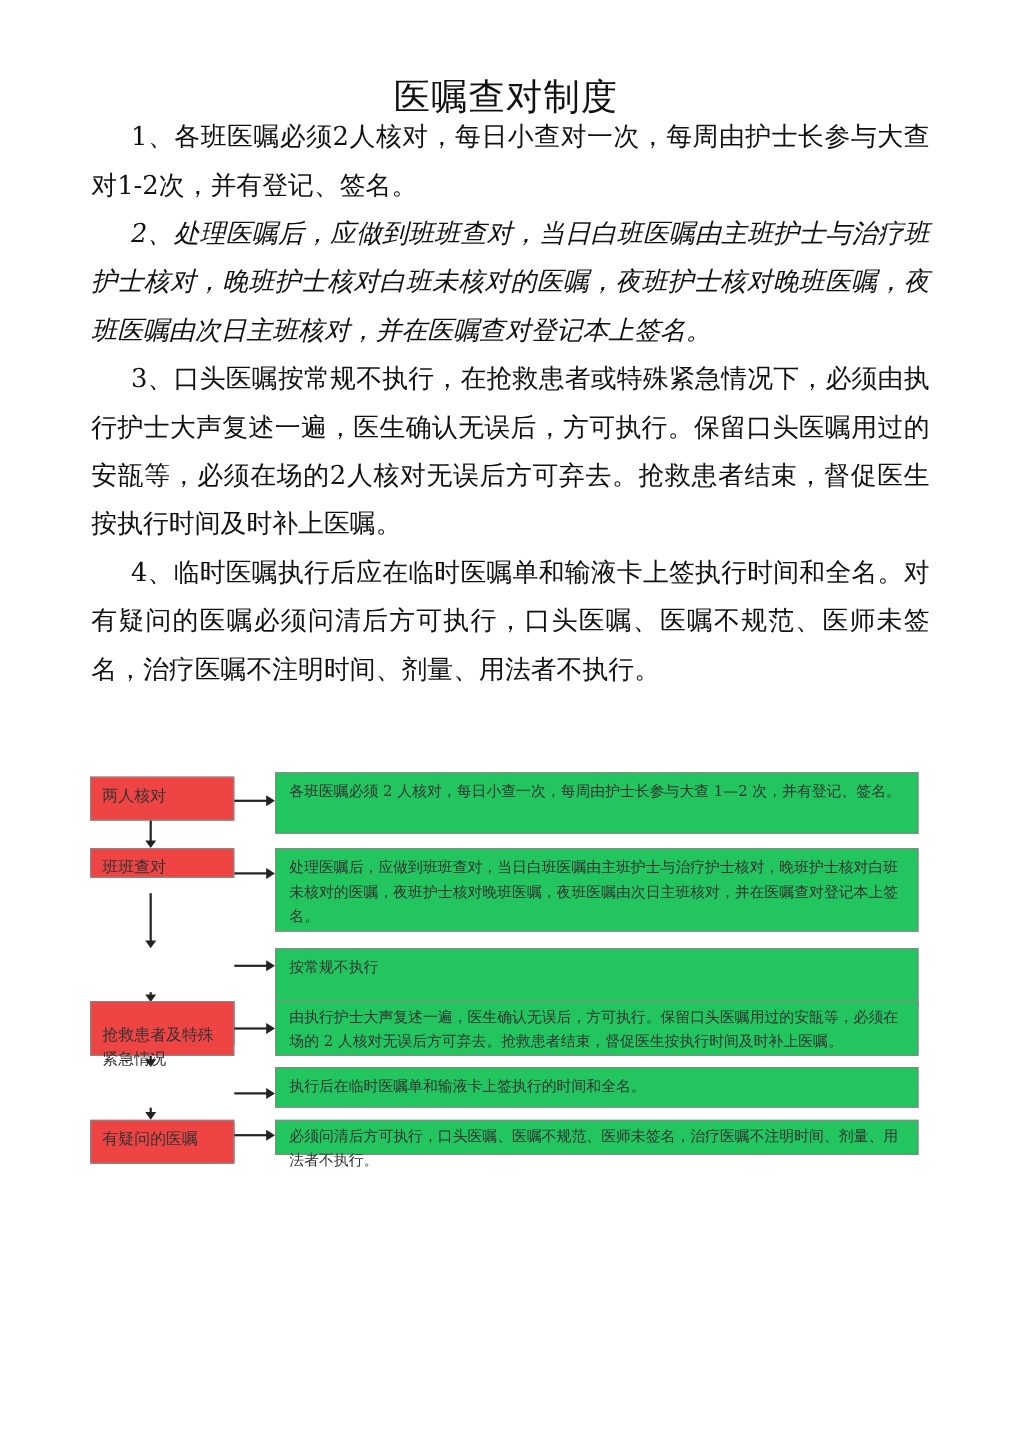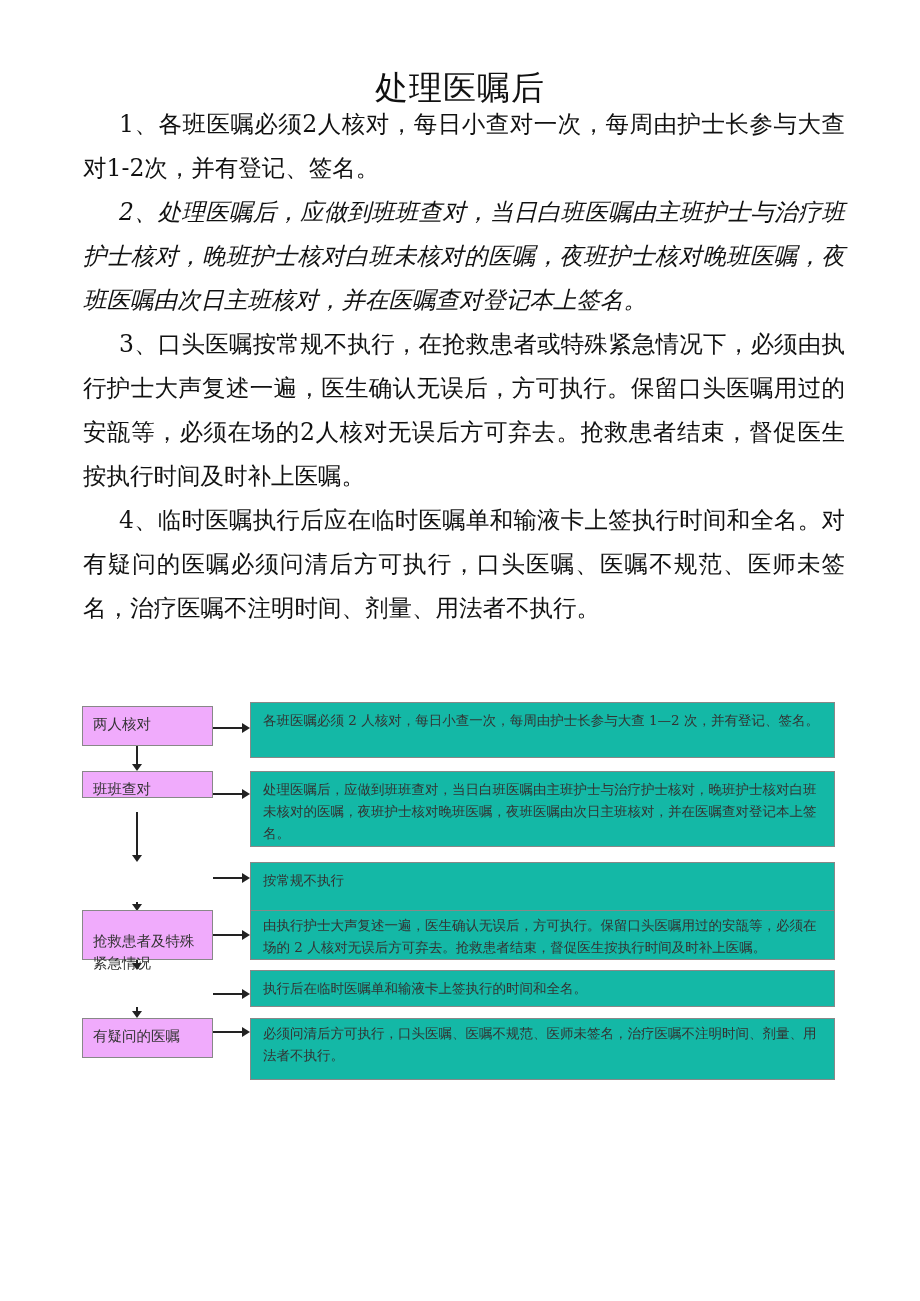--- a/index.html
+++ b/index.html
@@ -4,35 +4,35 @@
 <style>
   html, body { margin: 0; padding: 0; background: #ffffff; }
   body { width: 920px; height: 1301px; position: relative; overflow: hidden;
          font-family: "DejaVu Serif", "Liberation Serif", serif; color: #111; }
   .title { position: absolute; left: 0; width: 920px; top: 66px; text-align: center;
            font-size: 33px; letter-spacing: 1px; font-family: "DejaVu Sans", sans-serif; font-weight: normal; }
   .para { position: absolute; left: 83px; width: 762px; font-size: 23.5px; line-height: 44px;
           text-indent: 36px; text-align: justify; font-family: "DejaVu Serif", serif; }
   .fc-label { position: absolute; left: 110px; top: 717px; font-size: 11px; font-family: "DejaVu Serif", serif; color: #4d7c0f; }
   .lbox { position: absolute; left: 82px; width: 131px; border: 1px solid #888; box-sizing: border-box;
-          font-size: 14.5px; line-height: 22px; padding: 6px 0 0 10px; color: #333; background: #f0abfc; }
+          font-size: 14.5px; line-height: 22px; padding: 6px 0 0 10px; color: #333; background: #ef4444; }
   .lbox.bold { border: 2px solid #444; }
   .rbox { position: absolute; left: 250px; width: 585px; border: 1px solid #888; box-sizing: border-box;
-          font-size: 13.5px; line-height: 22px; padding: 6px 10px 0 12px; color: #333; background: #14b8a6; }
+          font-size: 13.5px; line-height: 22px; padding: 6px 10px 0 12px; color: #333; background: #22c55e; }
   .harrow { position: absolute; left: 213px; height: 2px; width: 30px; background: #222; }
   .harrow::after { content: ""; position: absolute; right: -7px; top: -4px; border-left: 8px solid #222;
                    border-top: 5px solid transparent; border-bottom: 5px solid transparent; }
   .varrow { position: absolute; left: 136px; width: 2px; background: #222; }
   .varrow::after { content: ""; position: absolute; bottom: -6px; left: -4px; border-top: 7px solid #222;
                    border-left: 5px solid transparent; border-right: 5px solid transparent; }
 </style>
 </head>
 <body>
 
-<div class="title">处理医嘱后</div>
+<div class="title">医嘱查对制度</div>
 
 <p class="para" style="top:102px;margin:0;">1、各班医嘱必须2人核对，每日小查对一次，每周由护士长参与大查对1-2次，并有登记、签名。</p>
 <p class="para" style="top:190px;margin:0;font-style:italic;">2、处理医嘱后，应做到班班查对，当日白班医嘱由主班护士与治疗班护士核对，晚班护士核对白班未核对的医嘱，夜班护士核对晚班医嘱，夜班医嘱由次日主班核对，并在医嘱查对登记本上签名。</p>
 <p class="para" style="top:322px;margin:0;">3、口头医嘱按常规不执行，在抢救患者或特殊紧急情况下，必须由执行护士大声复述一遍，医生确认无误后，方可执行。保留口头医嘱用过的安瓿等，必须在场的2人核对无误后方可弃去。抢救患者结束，督促医生按执行时间及时补上医嘱。</p>
 <p class="para" style="top:498px;margin:0;">4、临时医嘱执行后应在临时医嘱单和输液卡上签执行时间和全名。对有疑问的医嘱必须问清后方可执行，口头医嘱、医嘱不规范、医师未签名，治疗医嘱不注明时间、剂量、用法者不执行。</p>
 
 <div>
   <div class="fc-label">附流程图:</div>
 
   <div class="lbox" style="top:706px;height:40px;">两人核对</div>
@@ -55,14 +55,14 @@
   <div class="rbox" style="top:910px;height:50px;padding-top:3px;">由执行护士大声复述一遍，医生确认无误后，方可执行。保留口头医嘱用过的安瓿等，必须在场的 2 人核对无误后方可弃去。抢救患者结束，督促医生按执行时间及时补上医嘱。</div>
   <div class="varrow" style="top:960px;height:4px;"></div>
 
   <div class="lbox" style="top:1020px;height:37px;">临时医嘱</div>
   <div class="harrow" style="top:993px;"></div>
   <div class="rbox" style="top:970px;height:37px;">执行后在临时医嘱单和输液卡上签执行的时间和全名。</div>
   <div class="varrow" style="top:1007px;height:5px;"></div>
 
   <div class="lbox" style="top:1018px;height:40px;">有疑问的医嘱</div>
   <div class="harrow" style="top:1031px;"></div>
-  <div class="rbox" style="top:1018px;height:62px;padding-top:3px;">必须问清后方可执行，口头医嘱、医嘱不规范、医师未签名，治疗医嘱不注明时间、剂量、用法者不执行。</div>
+  <div class="rbox" style="top:1018px;height:32px;padding-top:3px;">必须问清后方可执行，口头医嘱、医嘱不规范、医师未签名，治疗医嘱不注明时间、剂量、用法者不执行。</div>
 </div>
 
 </body></html>

